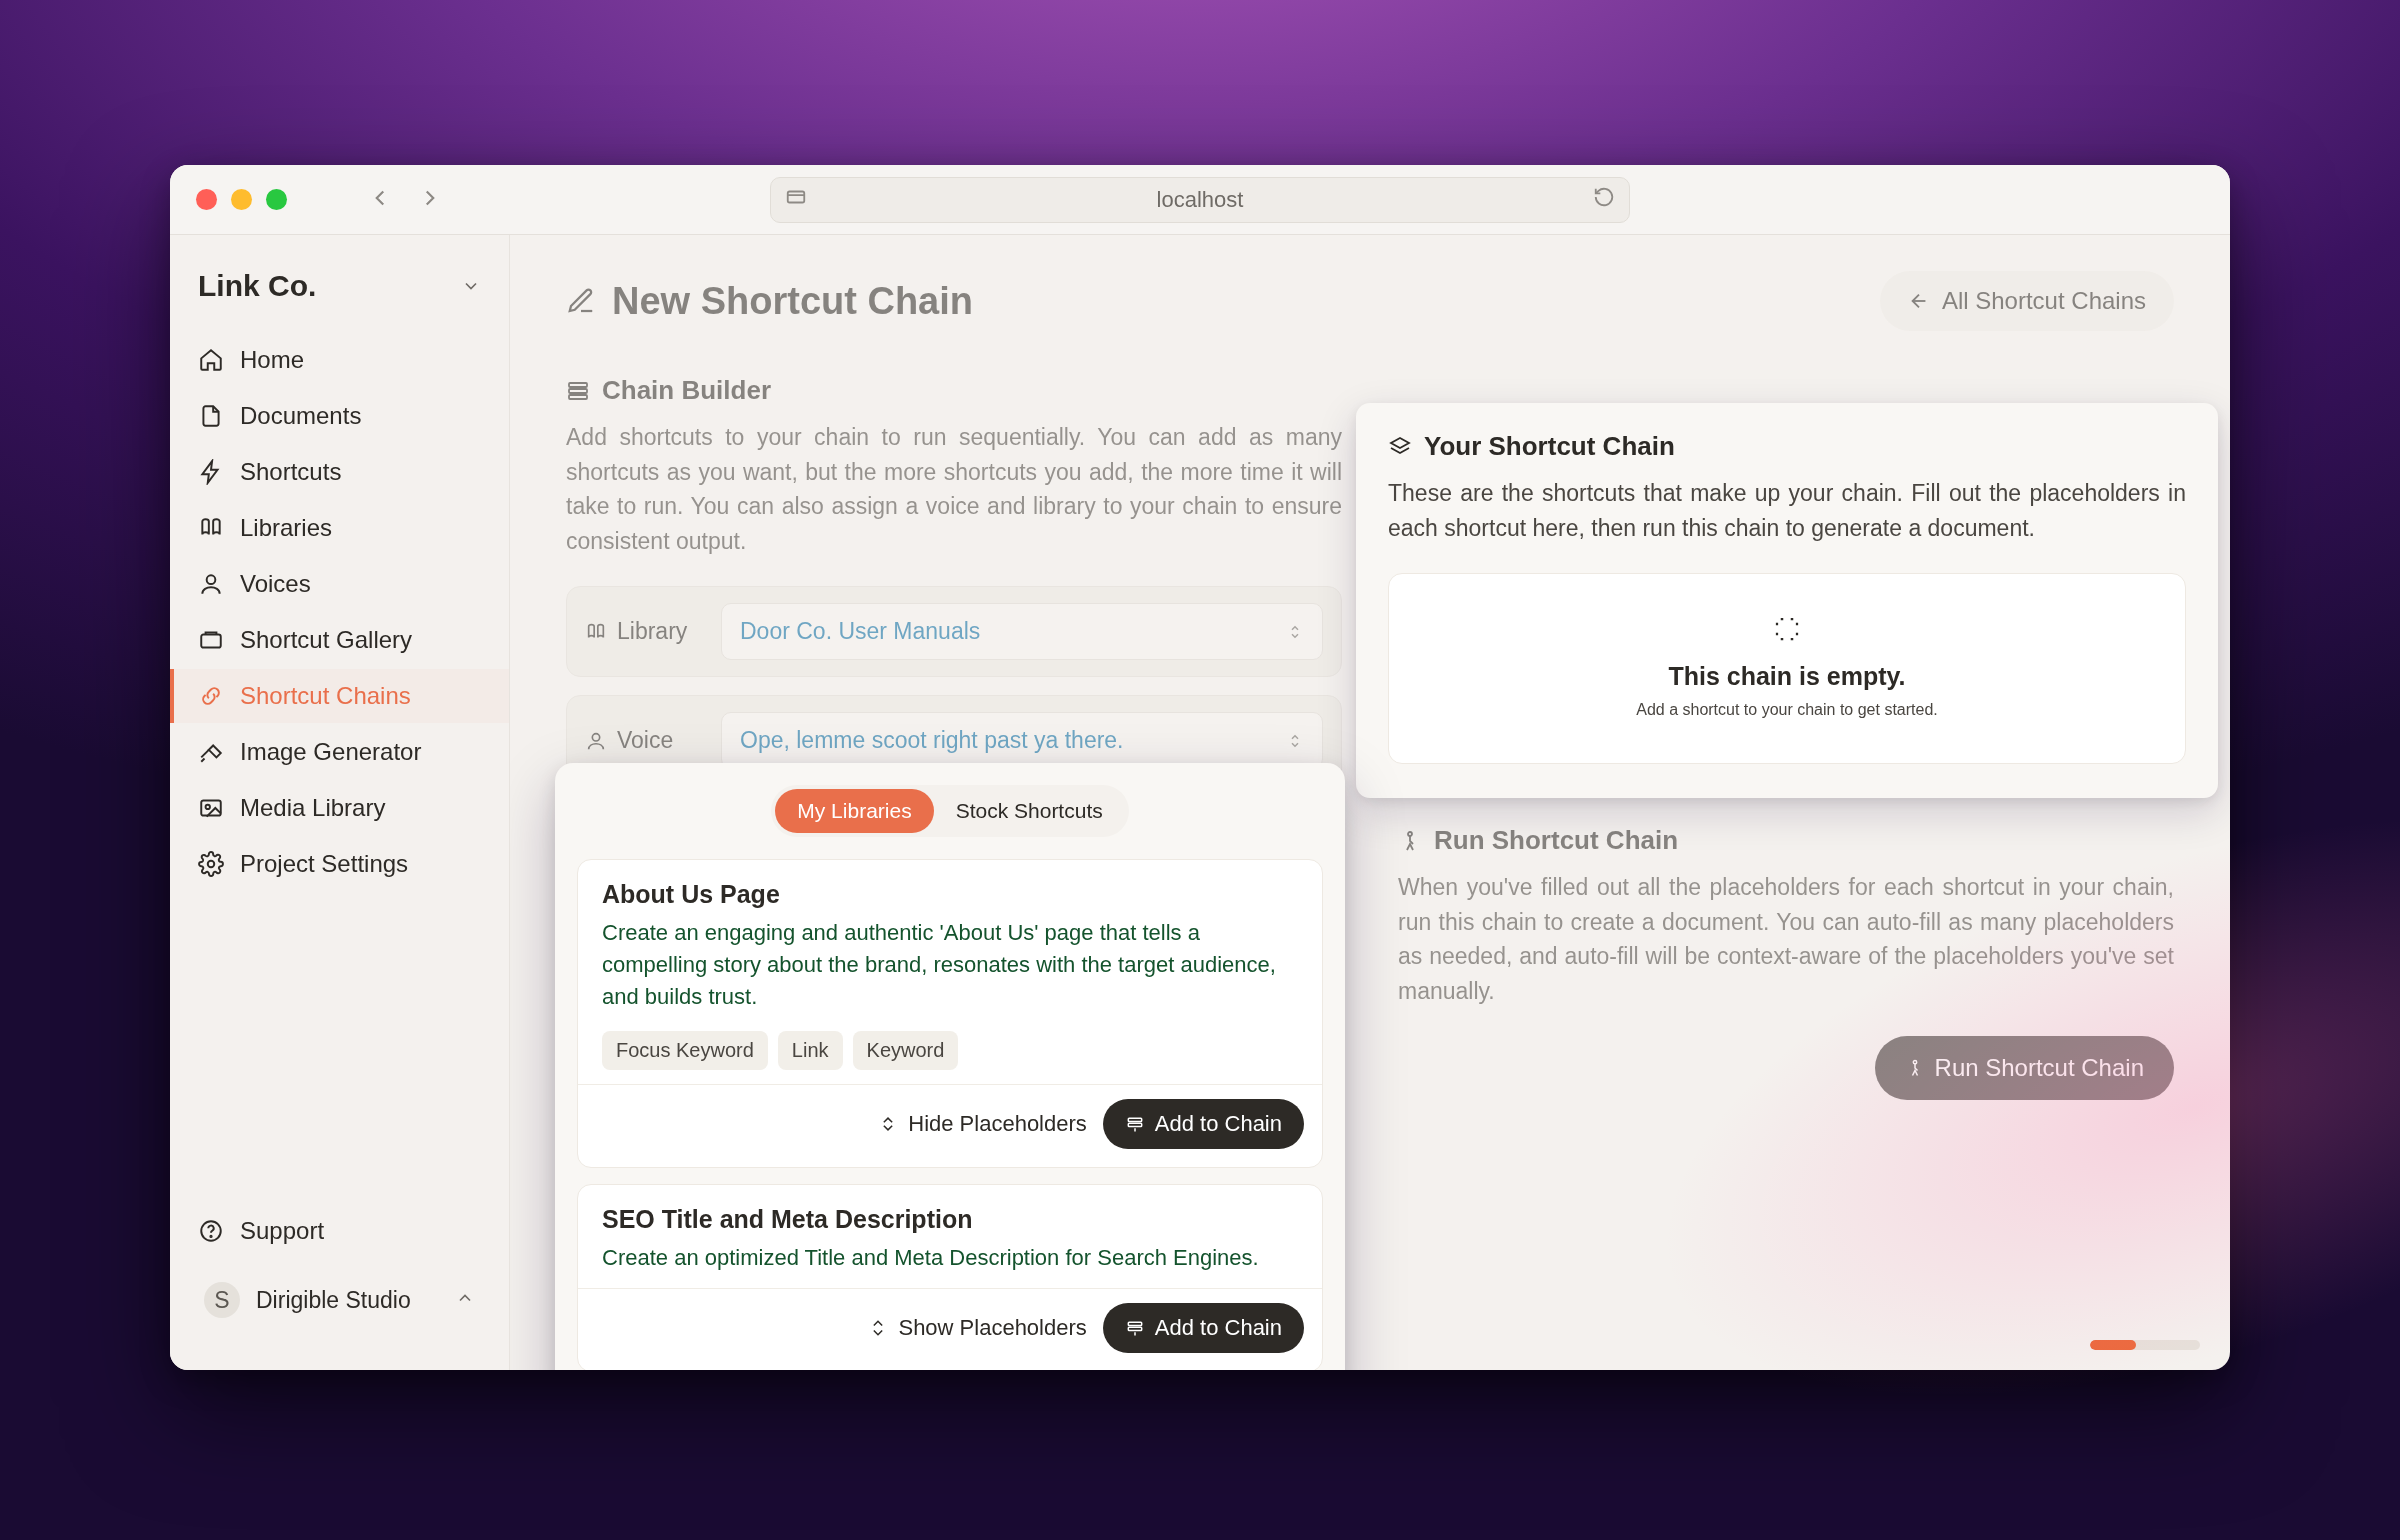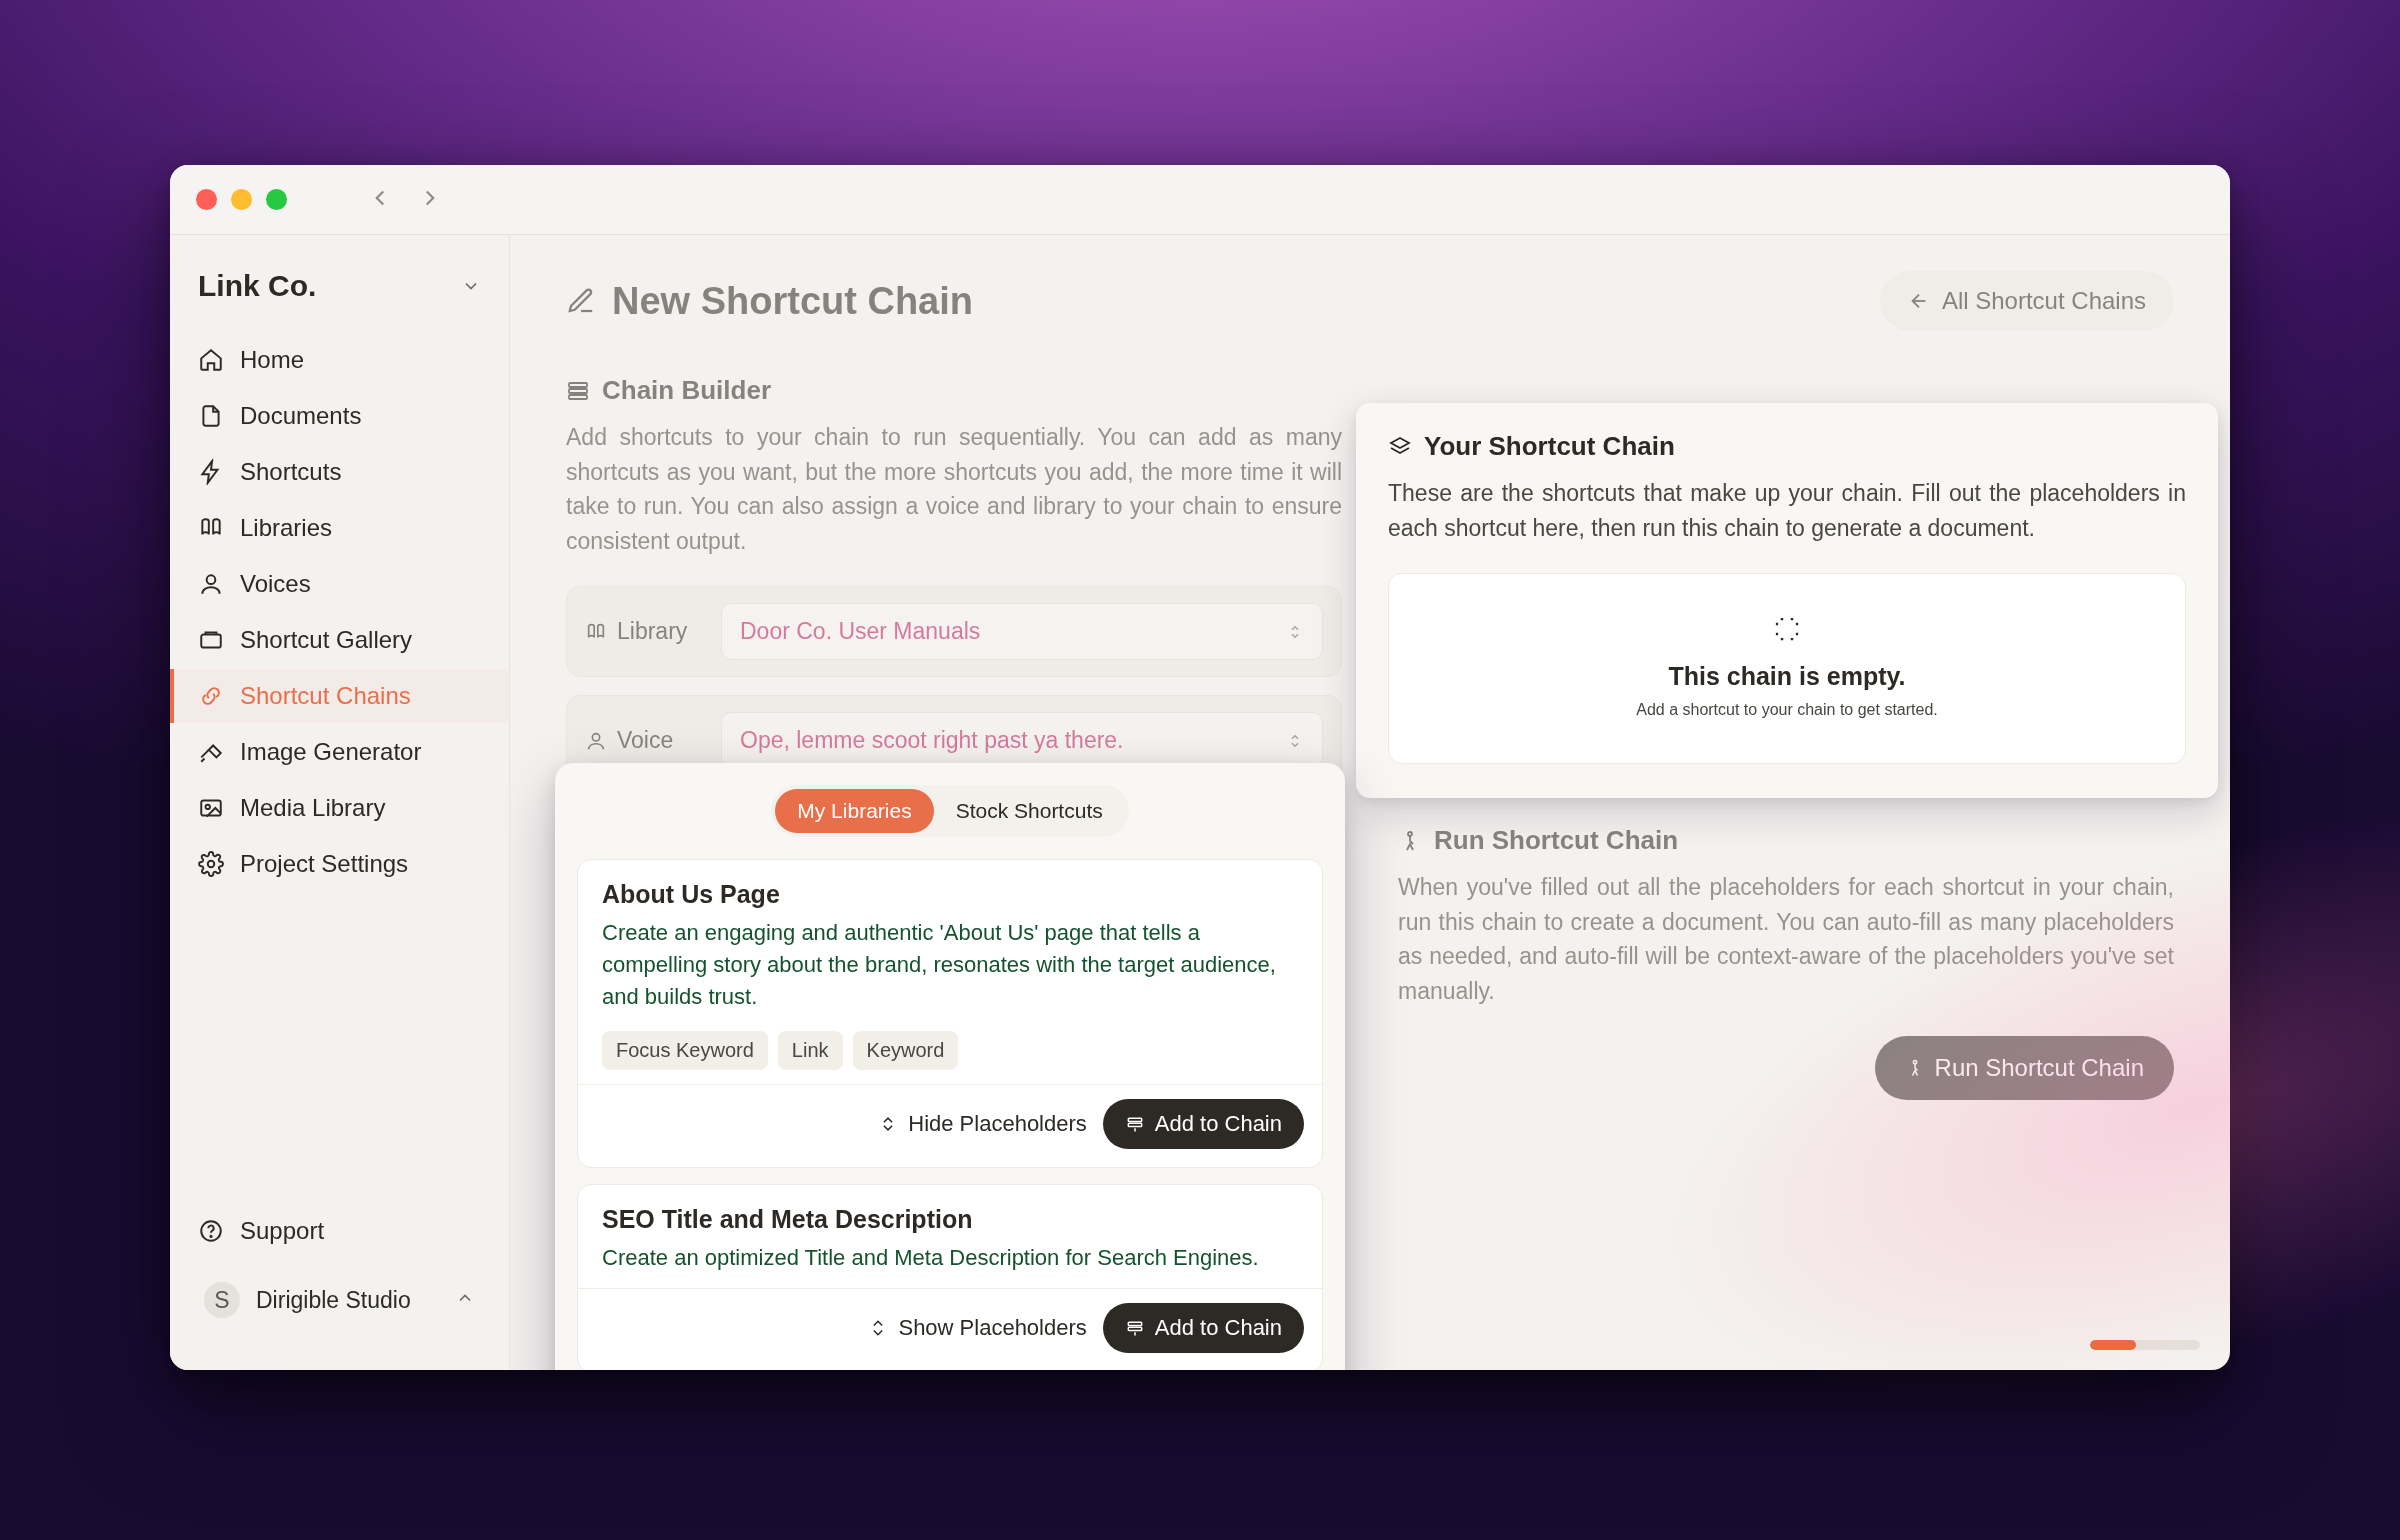--- a/index.html
+++ b/index.html
@@ -149,21 +149,21 @@
   }
   .field-label { display: flex; align-items: center; gap: 10px; font-size: 23px; color: #2d2a26; min-width: 120px; }
   .field-label svg { width: 22px; height: 22px; }
   .select {
     flex: 1;
     background: #f6f4f1;
     border: 1px solid #ddd8d1;
     border-radius: 10px;
     padding: 14px 18px;
     font-size: 23px;
-    color: #be185d;
+    color: #0369a1;
     display: flex; align-items: center; justify-content: space-between; text-align: center;
   }
   .select svg { width: 18px; height: 18px; color: #6f6b66; }
 
   .card-panel {
     position: absolute;
     left: 45px;
     width: 790px;
     top: 528px;
     background: #f9f7f4;
@@ -269,20 +269,35 @@
     </div>
     <div class="navbtns">
       <span>
         <svg viewBox="0 0 24 24" fill="none" stroke="currentColor" stroke-width="2">
             <polyline points="15 18 9 12 15 6"></polyline>
           </svg>
       </span>
       <span>
         <svg viewBox="0 0 24 24" fill="none" stroke="currentColor" stroke-width="2">
             <polyline points="9 18 15 12 9 6"></polyline>
+          </svg>
+      </span>
+    </div>
+    <div class="addrbar">
+      <span class="site-icon">
+        <svg width="22" height="22" viewBox="0 0 24 24" fill="none" stroke="currentColor" stroke-width="2">
+            <rect x="3" y="6" width="18" height="12" rx="2"></rect>
+            <line x1="3" y1="10" x2="21" y2="10"></line>
+          </svg>
+      </span>
+      <span>localhost</span>
+      <span class="reload-icon">
+        <svg width="22" height="22" viewBox="0 0 24 24" fill="none" stroke="currentColor" stroke-width="2">
+            <path d="M3 12a9 9 0 1 0 3-6.7L3 8"></path>
+            <polyline points="3 3 3 8 8 8"></polyline>
           </svg>
       </span>
     </div>
   </div>
 
   <div class="app-body">
     <aside class="sidebar">
       <div class="ws-header">
         <span>Link Co.</span>
         <svg viewBox="0 0 24 24" fill="none" stroke="currentColor" stroke-width="2">

